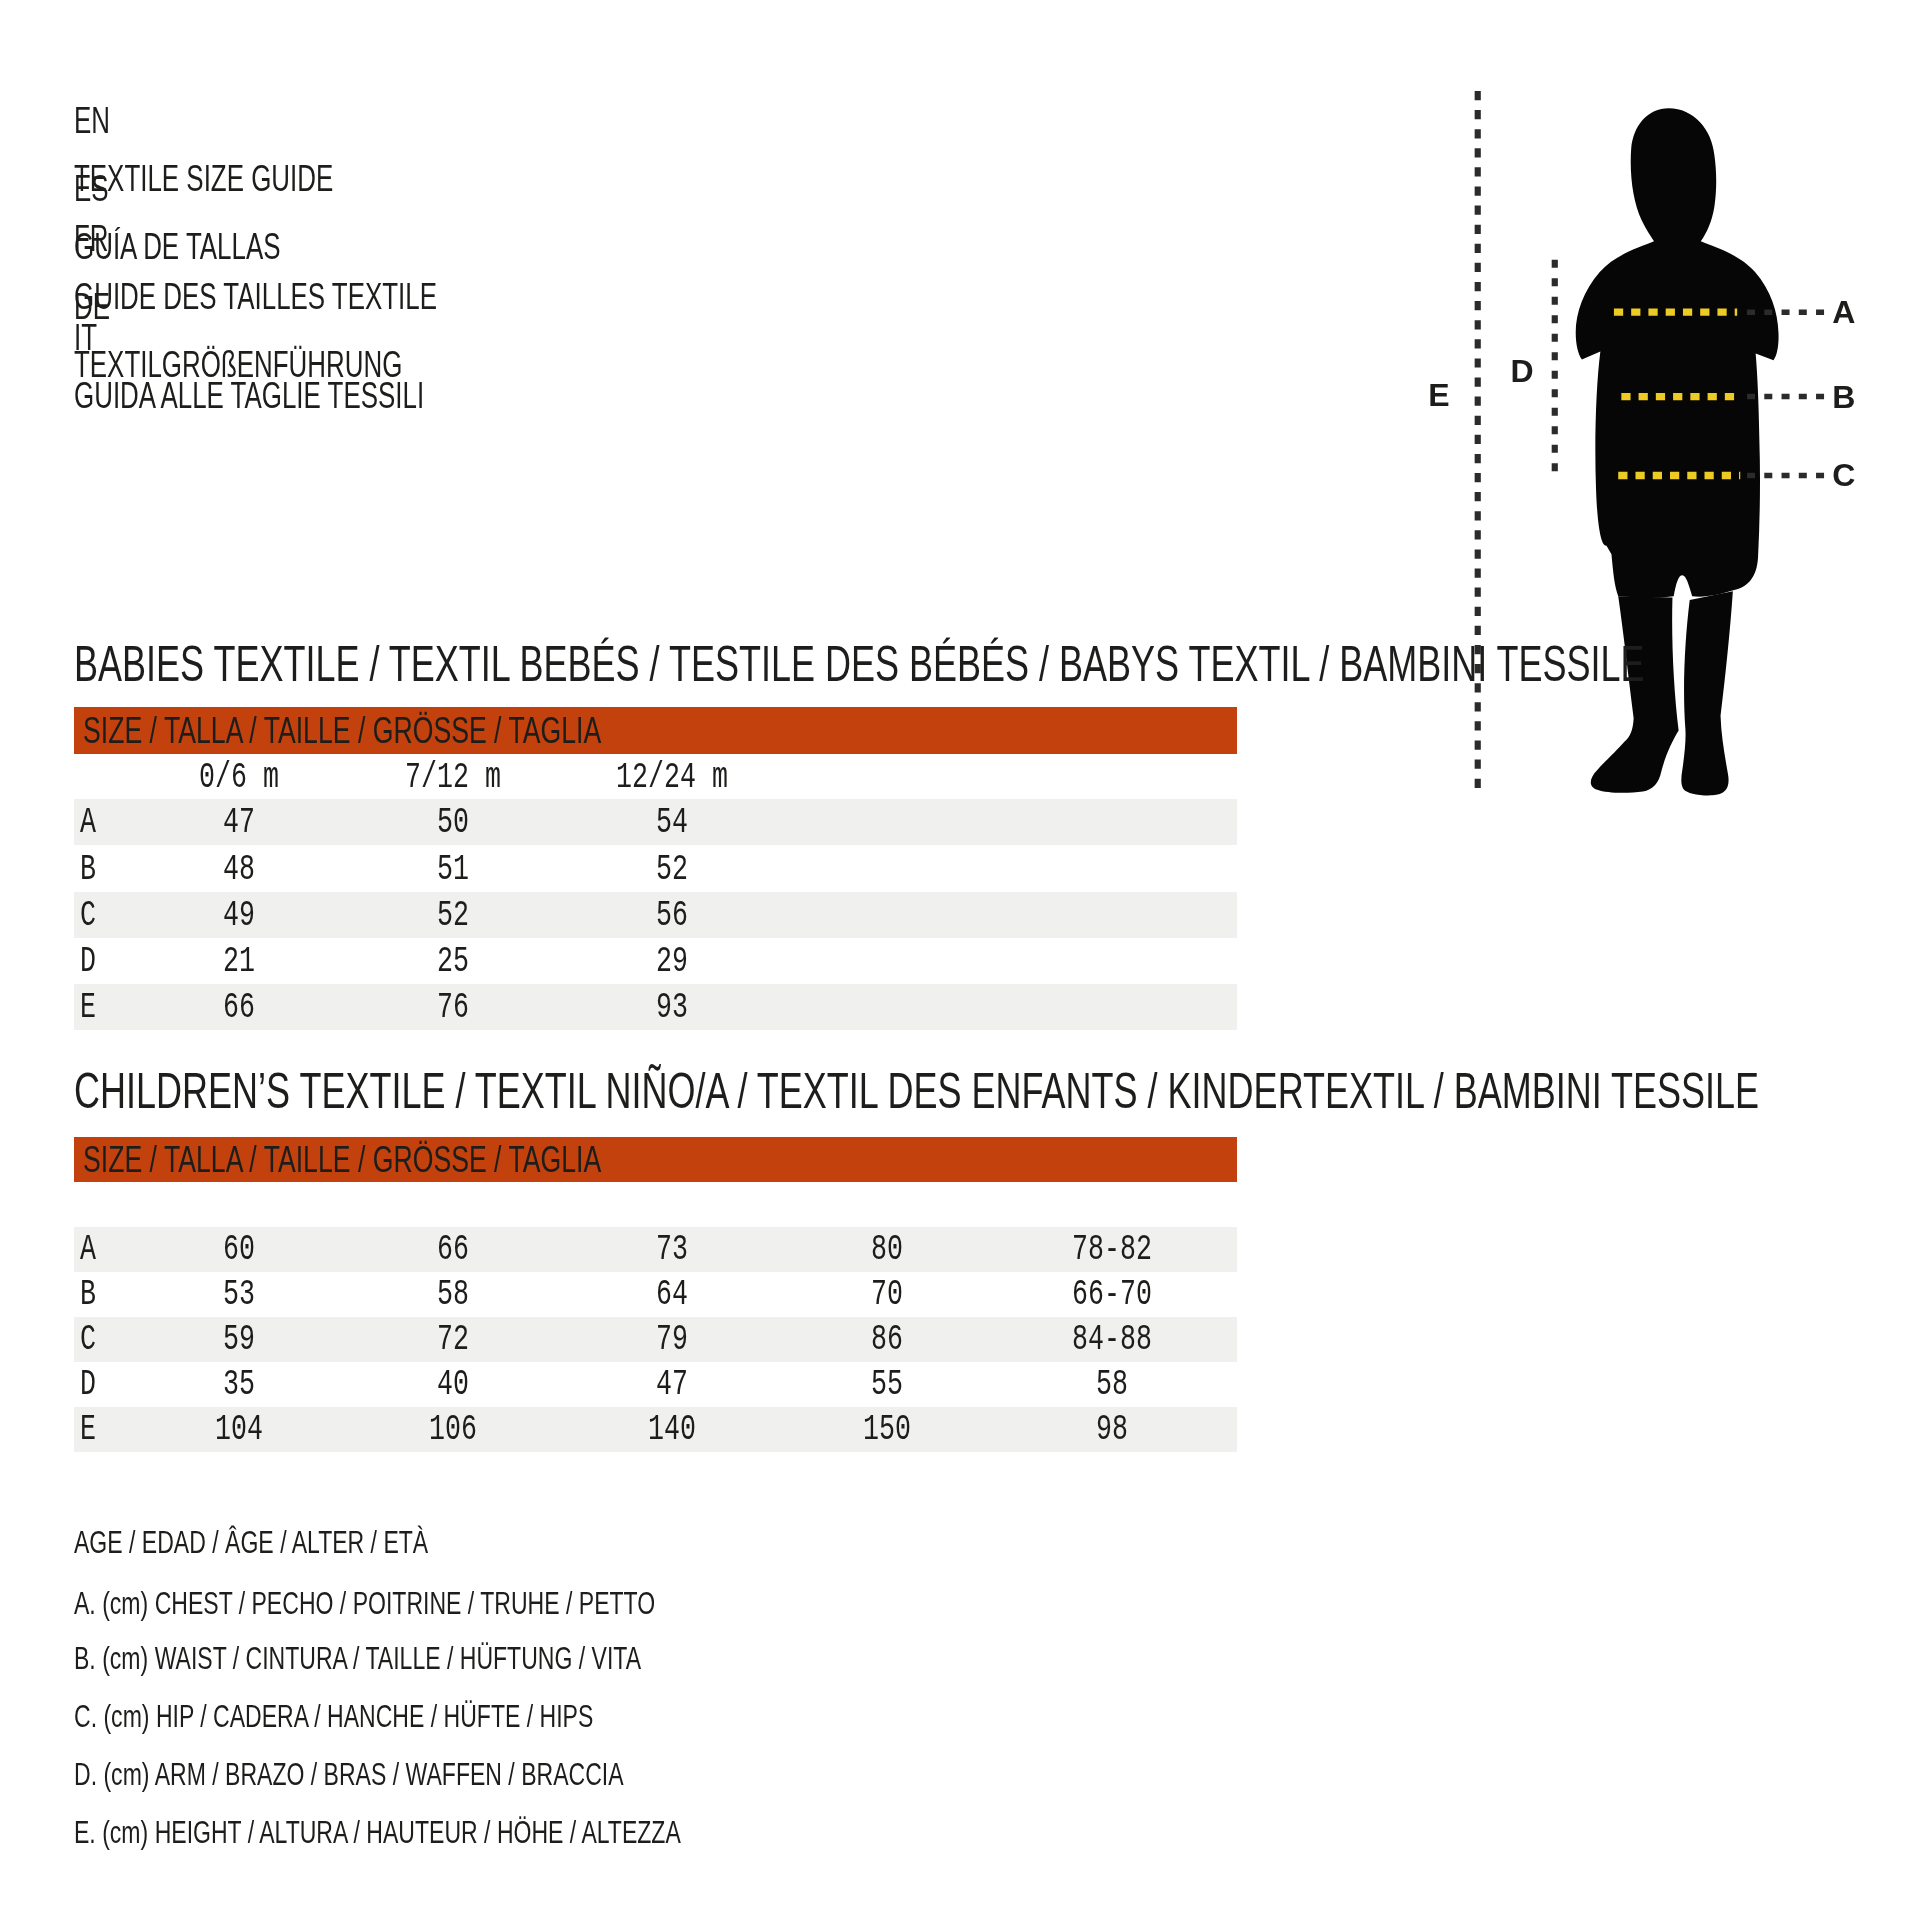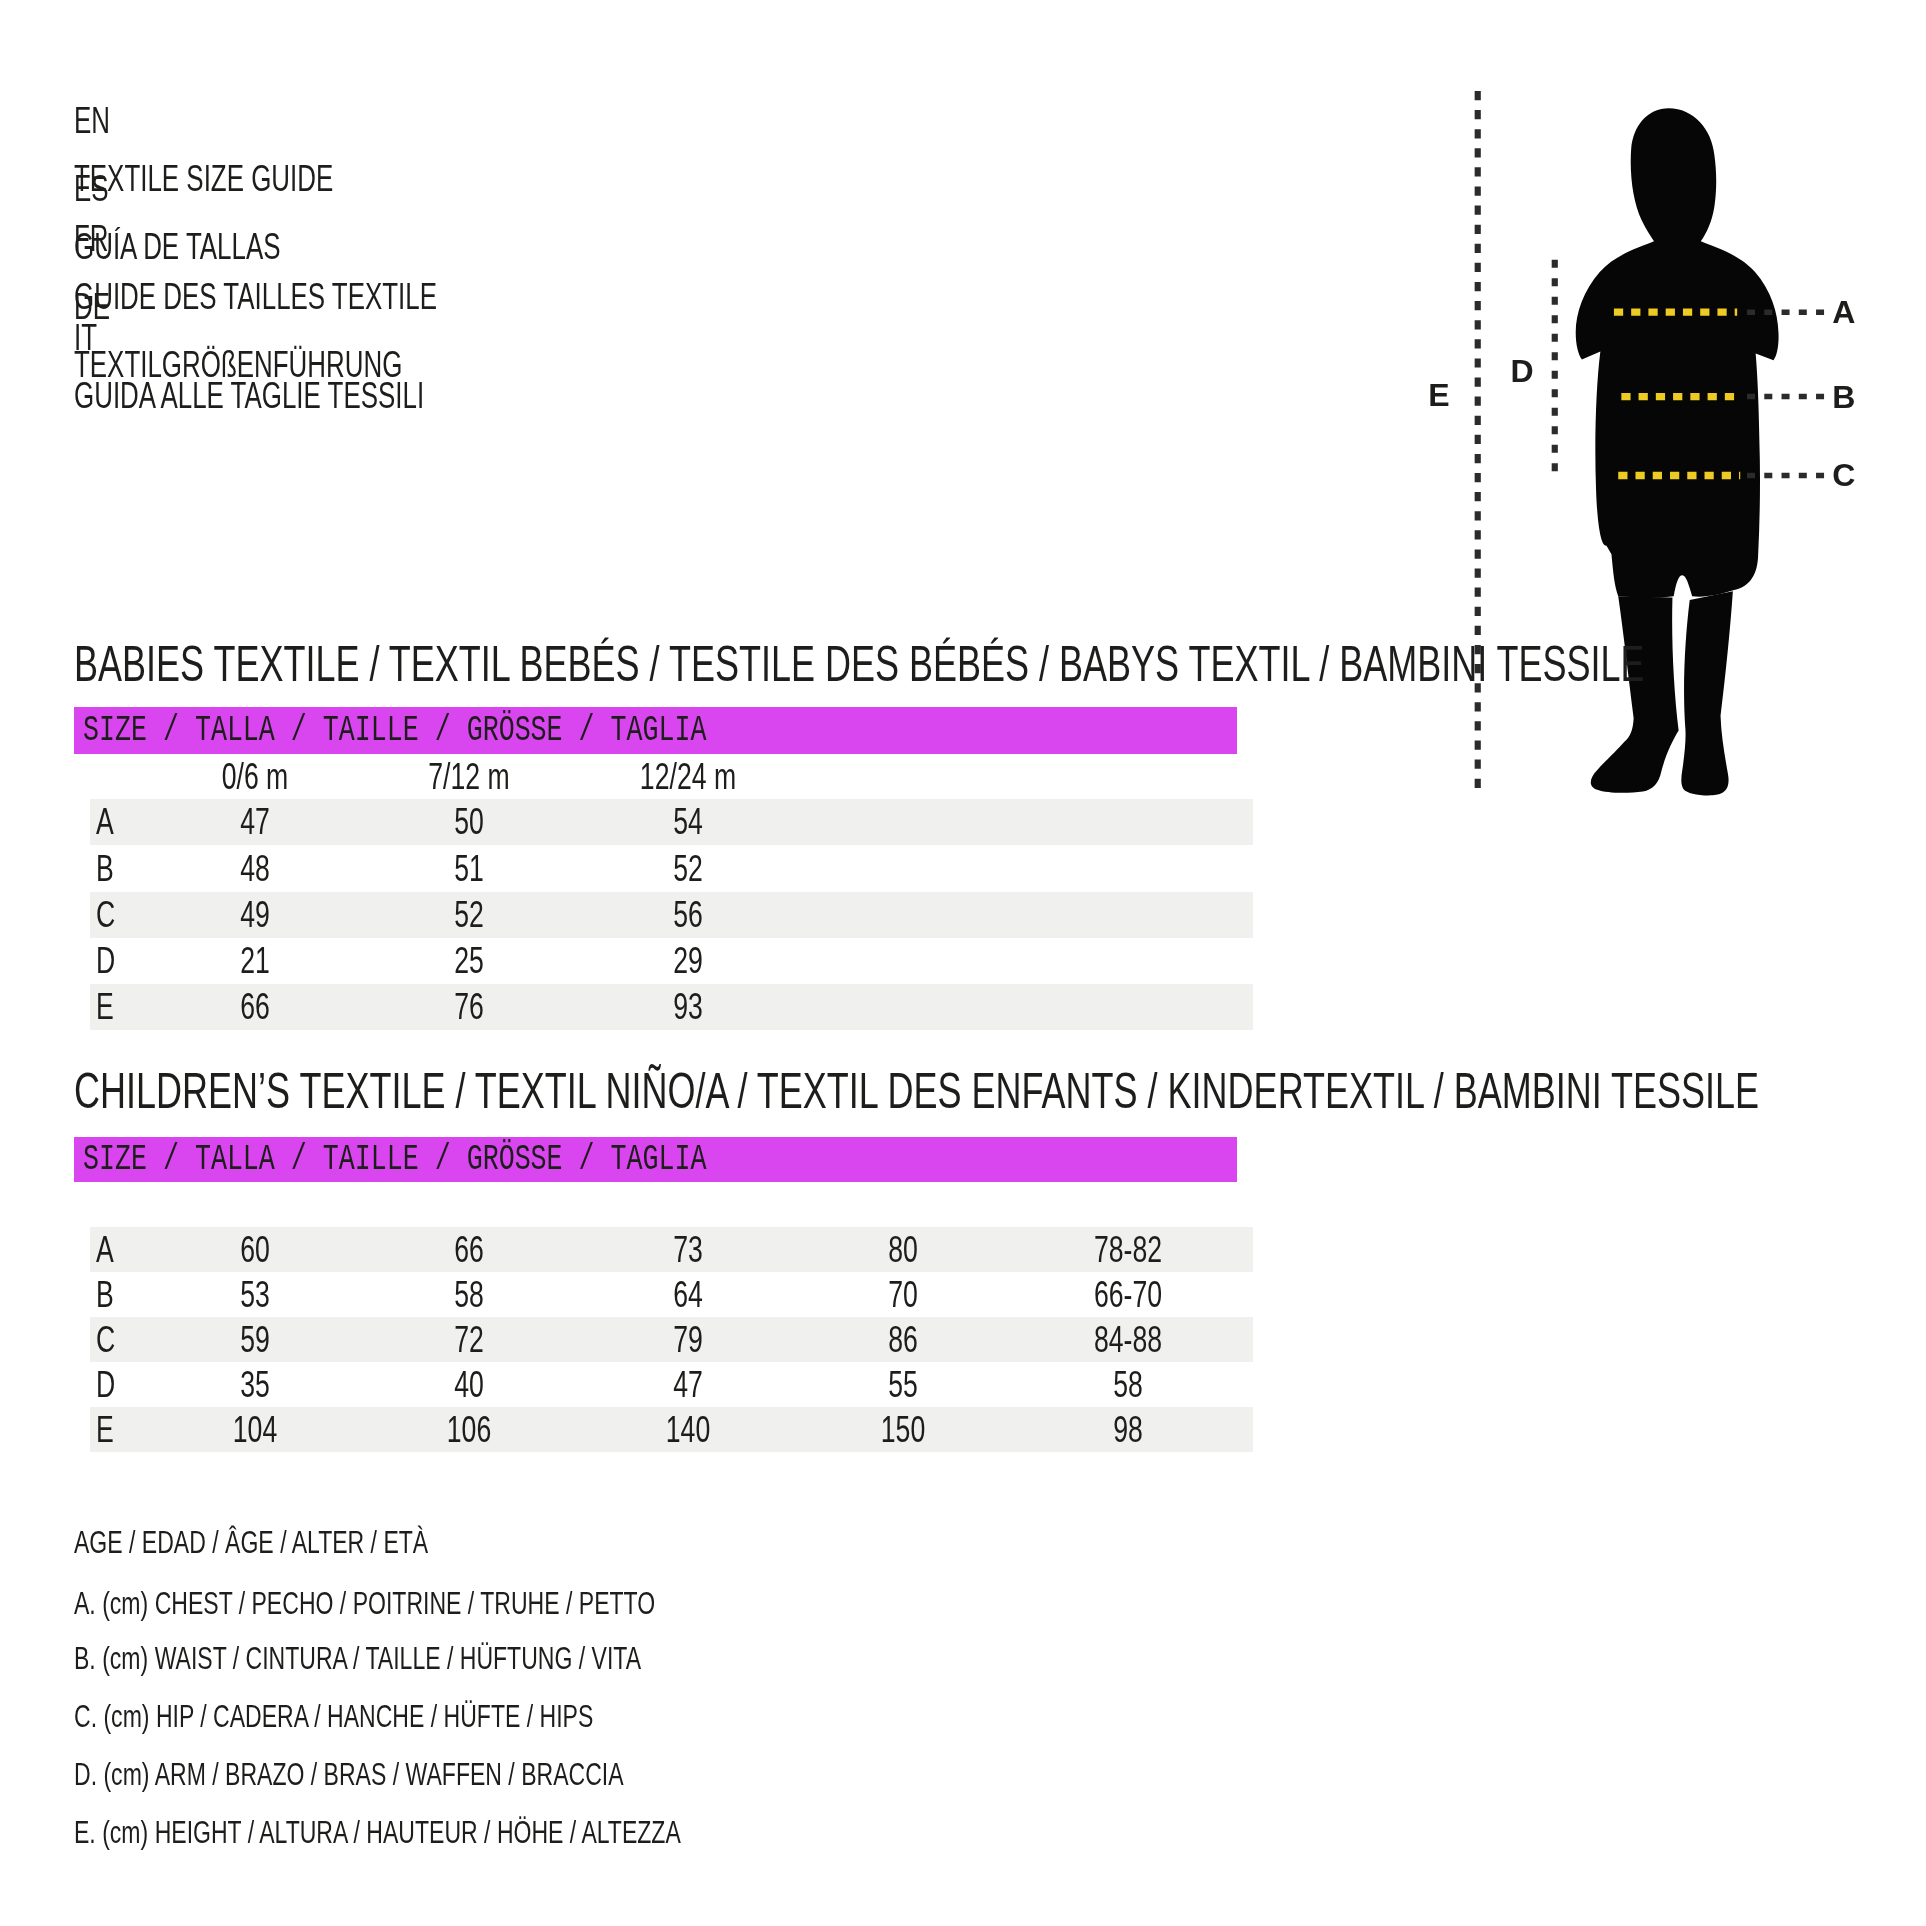--- a/index.html
+++ b/index.html
@@ -8,23 +8,23 @@
   .abs{position:absolute;}
   
   .cx{display:inline-block;transform:scaleX(.72);transform-origin:0 50%;white-space:nowrap;}
   
   .lang-row{position:absolute;left:74px;height:58px;line-height:58px;font-size:36px;}
   .lang-code{display:inline-block;width:95px;}
   
   .sec-title{position:absolute;left:74px;height:47px;line-height:47px;font-size:50px;}
   
   .tbl{position:absolute;left:74px;width:1163px;}
-  .tbl-bar{position:absolute;left:0;width:1163px;background:#d946ef;font-family:Liberation Mono, monospace;}
+  .tbl-bar{position:absolute;left:0;width:1163px;background:#c2410c;}
   .tbl-bar span{margin-left:8.6px;}
-  .trow{position:absolute;left:16px;width:1163px;font-size:37px;}
+  .trow{position:absolute;left:0;width:1163px;font-size:37px;font-family:Liberation Mono, monospace;}
   .stripe{background:#f0f0ef;}
   .rlabel{position:absolute;left:6.2px;top:0;}
   .cell{position:absolute;top:0;transform:translateX(-50%) scaleX(.72);
         transform-origin:50% 50%;white-space:nowrap;}
   .c0{left:165px}.c1{left:379px}.c2{left:598px}.c3{left:813px}.c4{left:1038px}
   .b-row{height:46px;line-height:46px;}
   .k-row{height:45px;line-height:45px;}
   
   .legend-line{position:absolute;left:74px;height:47px;line-height:47px;font-size:32px;}
   

